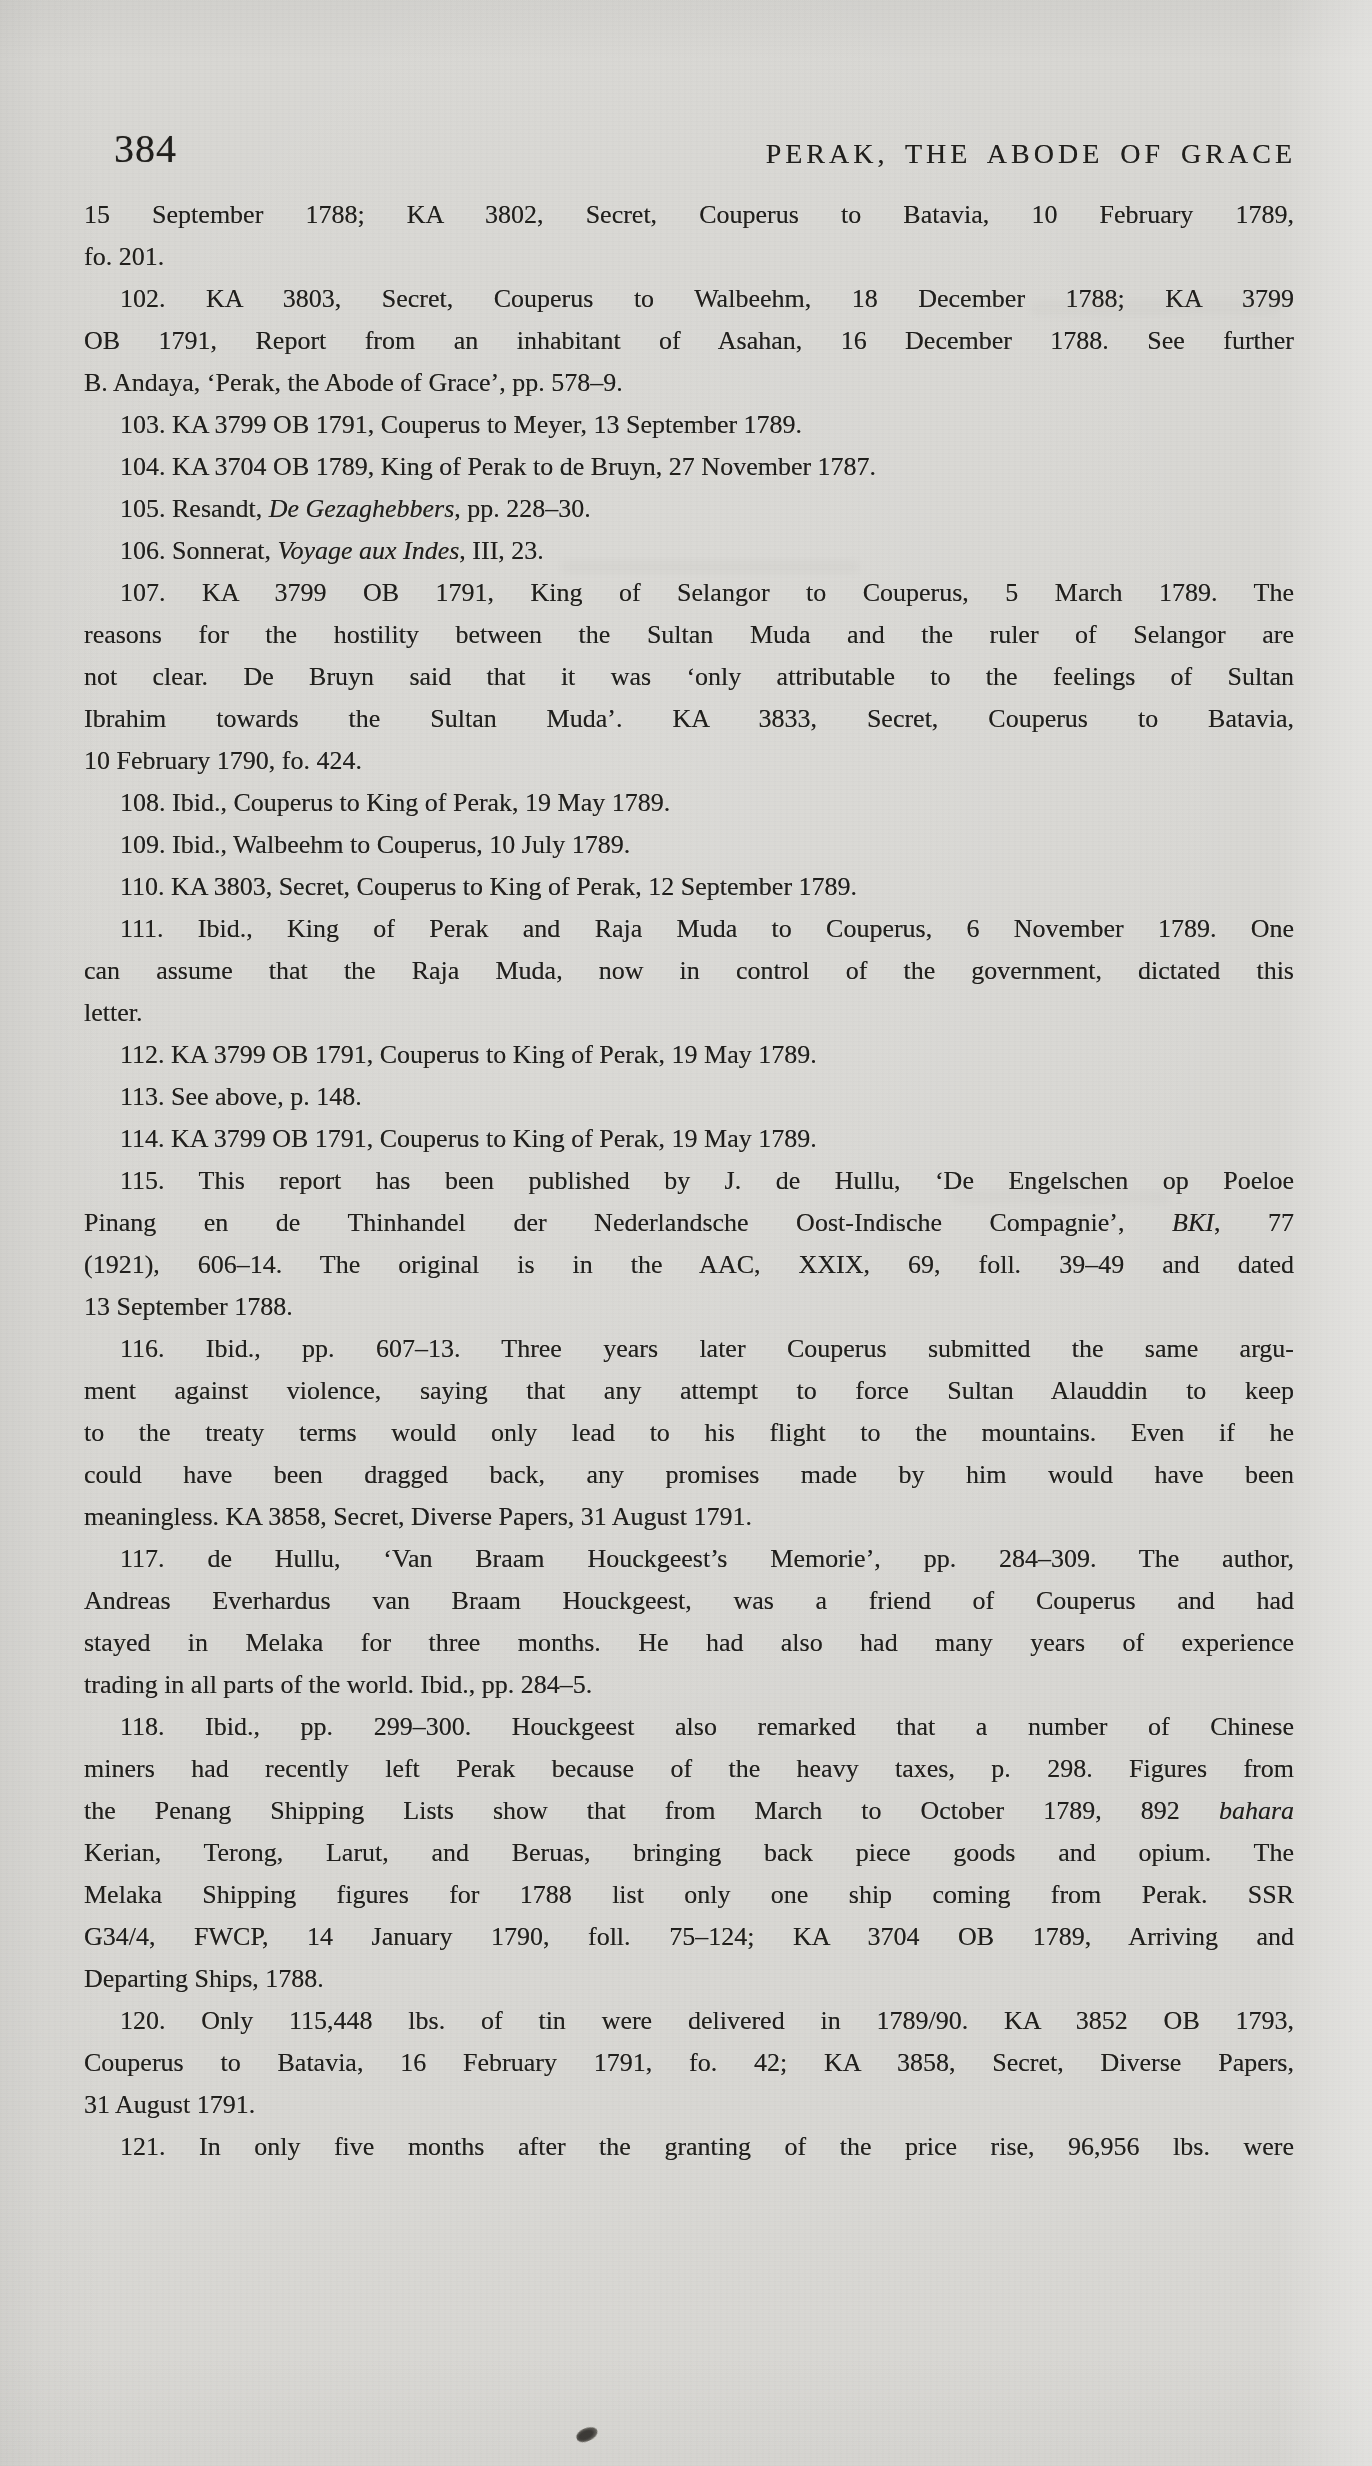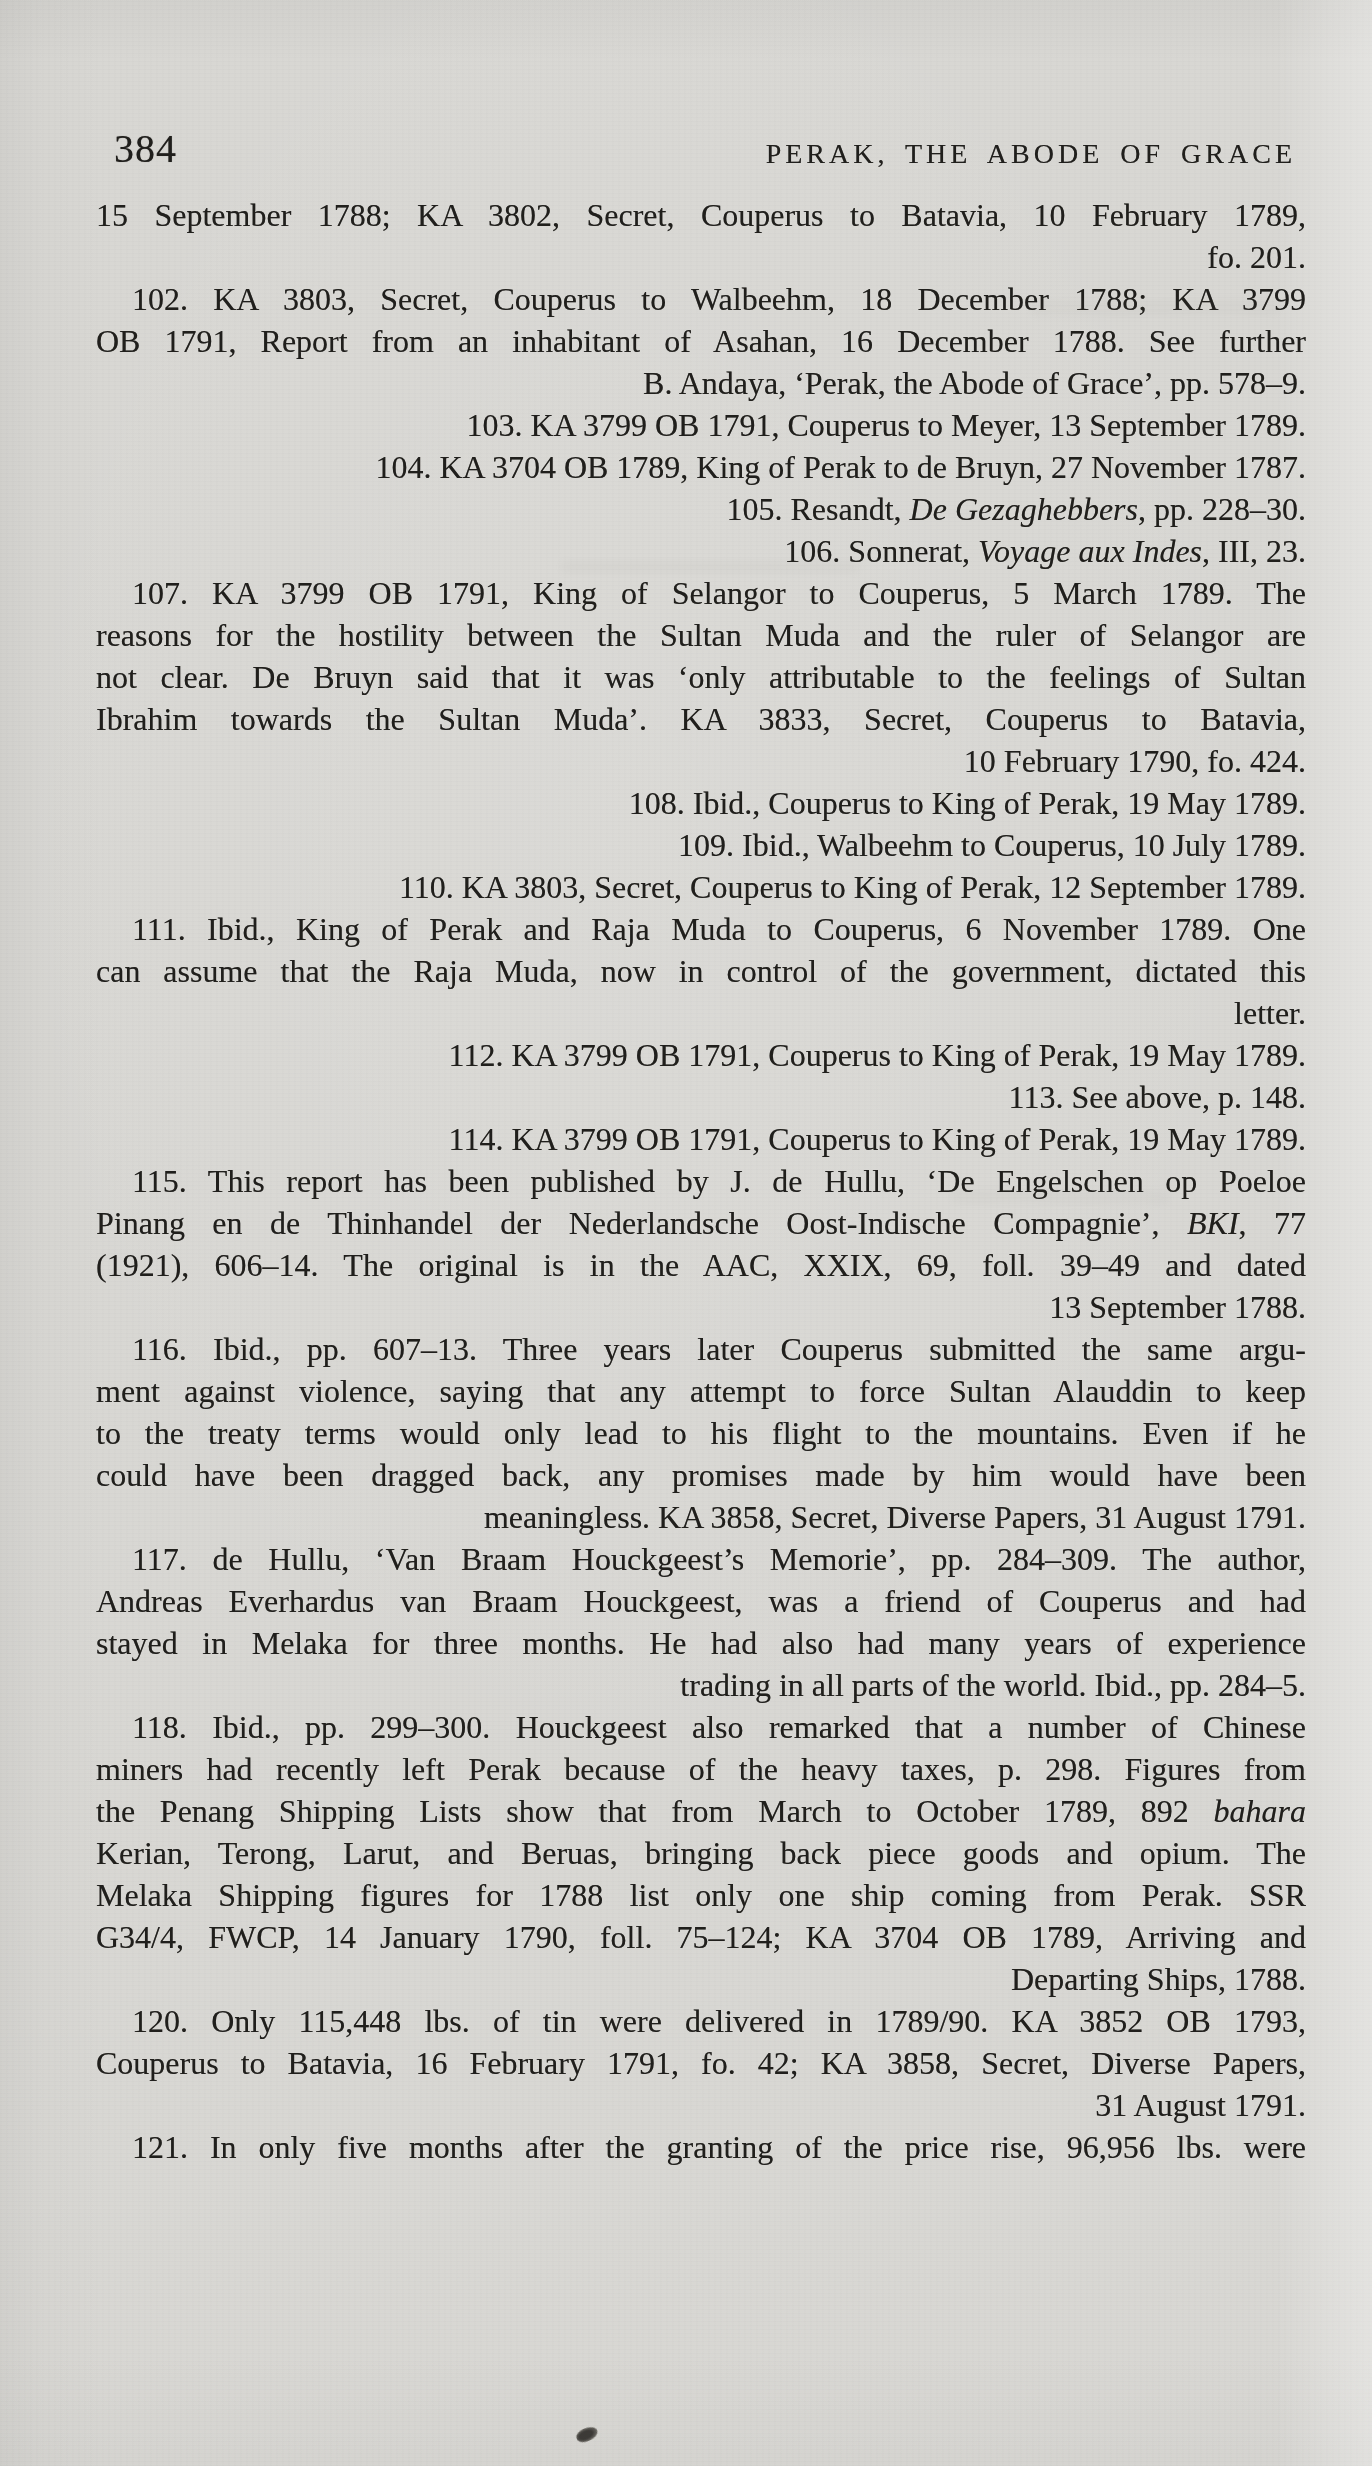--- a/index.html
+++ b/index.html
@@ -32,28 +32,28 @@
   }
   .head-title{
     position:absolute;left:100px;top:140px;width:1196px;
     text-align:right;
     font-size:28px;line-height:1;
     letter-spacing:4px;word-spacing:6px;
     text-shadow:0 0 0.6px rgba(25,24,22,0.5);
     white-space:nowrap;
   }
   .body-text{
-    position:absolute;left:96px;top:194px;width:1210px;
-    font-size:32px;
+    position:absolute;left:84px;top:194px;width:1210px;
+    font-size:26px;
     text-shadow:0 0 0.6px rgba(25,24,22,0.5);
   }
   .line{
     height:42px;line-height:42px;
     overflow:hidden;
-    text-align:right;
+    text-align:left;
   }
   .line.just{
     text-align:justify;
     text-align-last:justify;
   }
   .line.note{ text-indent:36px; }
   .it{ font-style:italic; }
   .ink-speck{
     position:absolute;left:576px;top:2428px;width:22px;height:13px;
     background:radial-gradient(ellipse at 45% 50%, #3c3a37 0 40%, #6a6862 70%, rgba(106,104,98,0) 100%);

